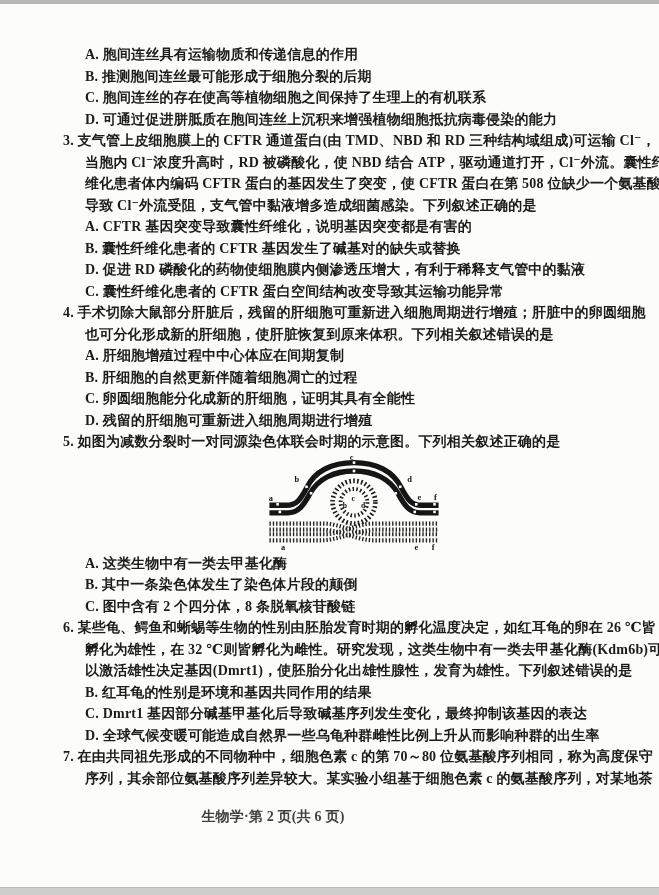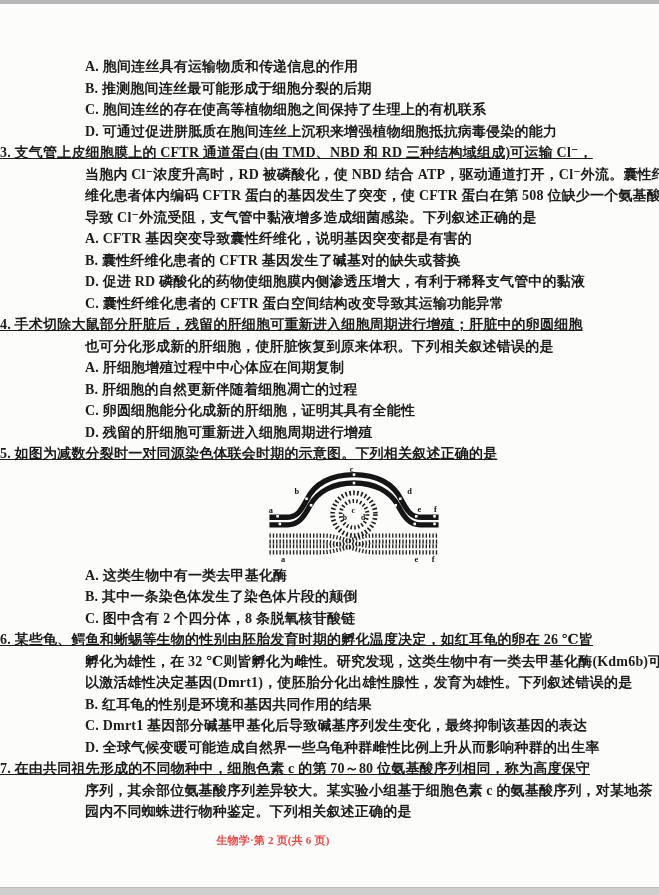--- a/index.html
+++ b/index.html
@@ -6,34 +6,34 @@
   .sheet{
     position:relative;
     width:659px;height:895px;
     background:#fcfcfa;
     overflow:hidden;
     font-family:"Liberation Serif","DejaVu Serif",serif;
   }
   .edge-top{position:absolute;top:0;left:0;right:0;height:4px;background:#b7b7b7;}
   .edge-bottom{position:absolute;bottom:0;left:0;right:0;height:7px;background:#cfcfcd;border-top:1px solid #b9b9b7;}
   .content{
-    position:absolute;top:56px;left:0;width:546px;
+    position:absolute;top:44px;left:0;width:546px;
     color:#1c1c1c;
     font-size:14px;font-weight:600;line-height:21.5px;
     letter-spacing:0.2px;
   }
   .ln{white-space:nowrap;}
-  .num{text-decoration:underline;}
+  .num{padding-left:63px;}
   .opt{padding-left:85px;}
   .ind{padding-left:85px;}
   .figure-wrap{height:98px;padding-left:248px;padding-top:2px;}
   .figure-wrap svg{display:block;}
   .footer{
-    text-align:center;margin-top:7px;
-    font-size:11px;font-weight:600;color:#ef4444;
+    text-align:center;margin-top:17px;
+    font-size:14px;font-weight:600;color:#404040;
   }
   svg text{font-family:"Liberation Serif","DejaVu Serif",serif;font-weight:bold;font-size:11px;fill:#111;}
   svg .inner-lbl{font-size:10px;}
 </style>
 </head>
 <body>
 
 <div class="sheet">
   <div class="edge-top"></div>
 
@@ -112,19 +112,18 @@
 
     <div class="ln num">6. 某些龟、鳄鱼和蜥蜴等生物的性别由胚胎发育时期的孵化温度决定，如红耳龟的卵在 26 ℃皆</div>
     <div class="ln ind">孵化为雄性，在 32 ℃则皆孵化为雌性。研究发现，这类生物中有一类去甲基化酶(Kdm6b)可</div>
     <div class="ln ind">以激活雄性决定基因(Dmrt1)，使胚胎分化出雄性腺性，发育为雄性。下列叙述错误的是</div>
     <div class="ln opt">B. 红耳龟的性别是环境和基因共同作用的结果</div>
     <div class="ln opt">C. Dmrt1 基因部分碱基甲基化后导致碱基序列发生变化，最终抑制该基因的表达</div>
     <div class="ln opt">D. 全球气候变暖可能造成自然界一些乌龟种群雌性比例上升从而影响种群的出生率</div>
 
     <div class="ln num">7. 在由共同祖先形成的不同物种中，细胞色素 c 的第 70～80 位氨基酸序列相同，称为高度保守</div>
     <div class="ln ind">序列，其余部位氨基酸序列差异较大。某实验小组基于细胞色素 c 的氨基酸序列，对某地茶</div>
-    <div class="ln ind">园内不同蜘蛛进行物种鉴定。下列相关叙述正确的是</div>
 
     <div class="footer">生物学·第 2 页(共 6 页)</div>
   </div>
 
   <div class="edge-bottom"></div>
 </div>
 
 </body></html>

